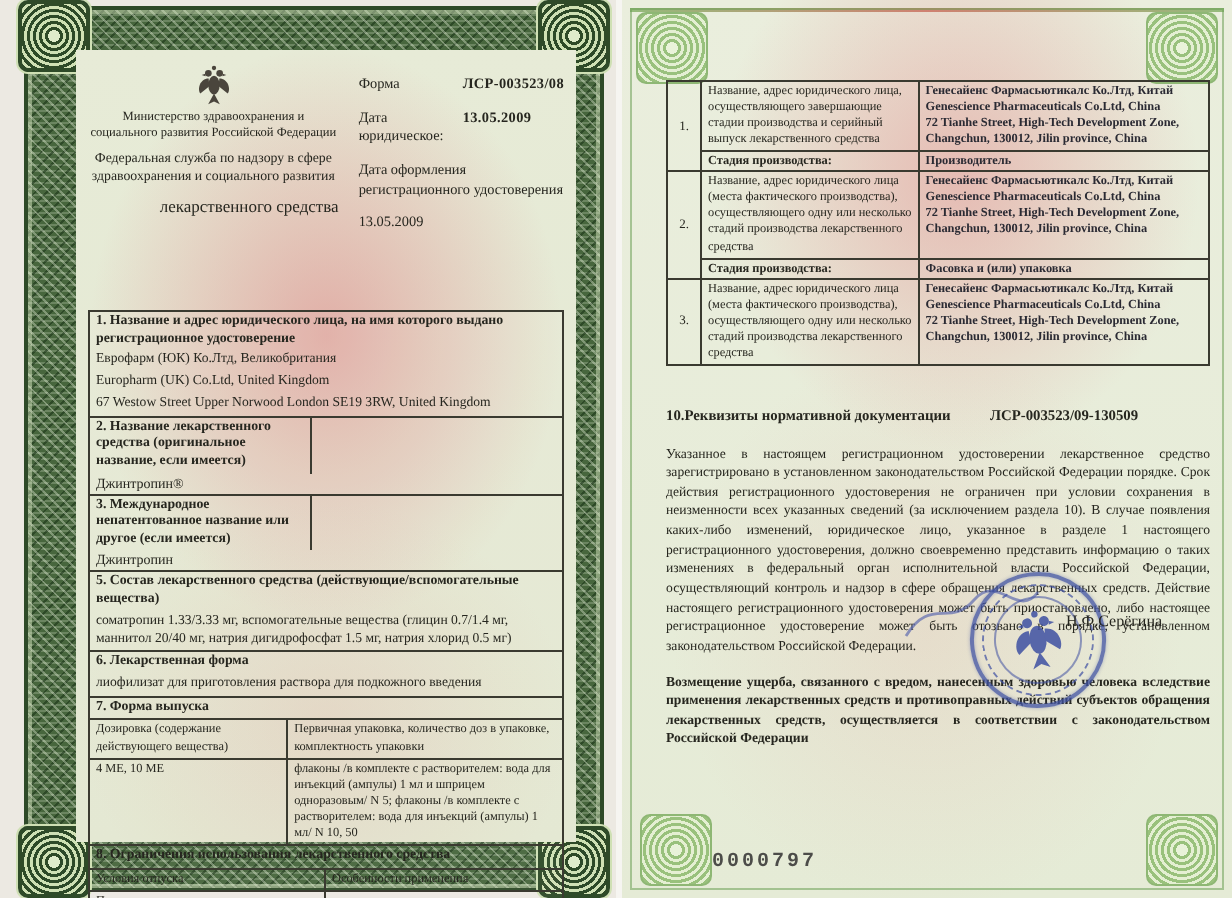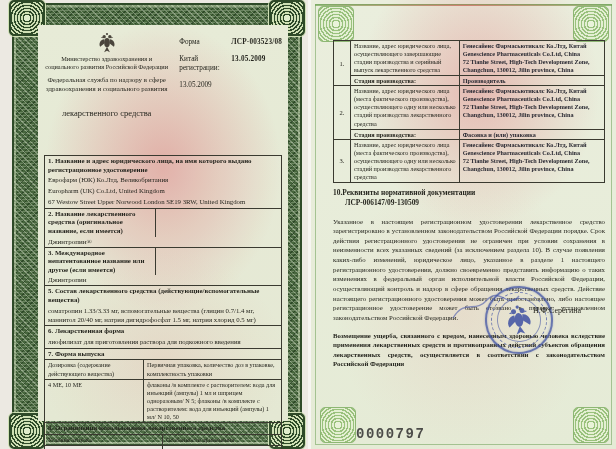--- a/index.html
+++ b/index.html
@@ -28,21 +28,21 @@
       repeating-radial-gradient(circle at 50% 50%, var(--c-frame_green_dark,#2e4a28) 0 1.5px, #cfe0b4 1.5px 3px);
     border:2px solid var(--c-frame_green_dark,#2e4a28);box-shadow:0 0 0 1px #cfe0b4;}
   .ros-tl{left:-3px;top:-3px}.ros-tr{right:-3px;top:-3px}.ros-bl{left:-3px;bottom:-3px}.ros-br{right:-3px;bottom:-3px}
 
   .lheader{display:flex;height:122px;}
   .lh-left{width:132px;text-align:center;}
   .emblem{width:20px;height:22px;margin:2px auto 1px auto;display:block;}
   .ministry{font-size:6.3px;line-height:1.25;}
   .service{font-size:6.9px;line-height:1.3;margin-top:5px;}
   .doc-title{font-size:10.5px;font-weight:bold;letter-spacing:.4px;line-height:1.2;margin-top:7px;color:#38332a;}
-  .doc-sub{font-size:8.5px;margin-top:14px;}
+  .doc-sub{font-size:8.5px;margin-top:4px;text-align:right;}
   .lh-right{flex:1;padding:8px 0 0 10px;font-size:7.2px;line-height:1.35;}
   .lh-row{display:flex;margin-bottom:7px;}
   .lh-row .lbl{width:52px;}
   .lh-row .val{font-weight:bold;letter-spacing:.2px;}
   .issue-lbl{margin-bottom:6px;}
 
   .secs{border:1px solid #3a3a30;border-top:none;margin-top:3px;background:rgba(255,255,255,.04);}
   .sec{border-top:1px solid #3a3a30;}
   .sec-h{font-weight:bold;font-size:6.9px;line-height:1.25;padding:1px 3px;}
   .sec-t{font-size:6.8px;line-height:1.3;padding:1px 3px;}
@@ -77,30 +77,30 @@
   .mrow:last-child{border-bottom:none;}
   .mnum{width:16px;border-right:1px solid #3a3a30;display:flex;align-items:center;justify-content:center;font-size:6.5px;}
   .mbody{flex:1;}
   .mmain{display:flex;}
   .mlabel{width:43%;border-right:1px solid #3a3a30;box-sizing:border-box;padding:1px 3px;font-size:6.2px;line-height:1.3;}
   .mvalue{flex:1;padding:1px 3px;font-size:6.2px;line-height:1.3;font-weight:bold;color:#2a2a33;}
   .mstage{display:flex;border-top:1px solid #3a3a30;}
   .mslabel{width:43%;border-right:1px solid #3a3a30;box-sizing:border-box;padding:1px 3px;font-size:6.2px;font-weight:bold;}
   .msvalue{flex:1;padding:1px 3px;font-size:6.2px;font-weight:bold;color:#2a2a33;}
 
-  .s10row{display:flex;margin-top:5px;flex-direction:column;}
+  .s10row{display:flex;margin-top:20px;}
   .s10t{width:150px;font-weight:bold;font-size:7.4px;line-height:1.3;}
   .s10v{margin-left:12px;font-weight:bold;font-size:7.4px;}
   .para{margin-top:10px;font-size:6.8px;line-height:1.42;text-align:justify;}
   .para.b{font-weight:bold;margin-top:8px;}
 
   .signer-title{position:absolute;left:35px;top:314px;width:115px;font-size:7.6px;font-weight:bold;line-height:1.35;}
   .signer-name{position:absolute;left:222px;top:306px;font-size:8px;font-weight:normal;}
   .serial{position:absolute;left:45px;top:426px;font-family:"Liberation Mono","DejaVu Sans Mono",monospace;
-    font-size:14px;letter-spacing:1.5px;color:var(--c-serial_gray,#4c4c49);font-weight:bold;}
+    font-size:10px;letter-spacing:1.5px;color:var(--c-serial_gray,#4c4c49);font-weight:bold;}
 
   .stamp{position:absolute;left:174px;top:286px;width:64px;height:64px;border-radius:50%;
     border:2.5px solid rgba(63,81,163,.75);box-shadow:0 0 2px rgba(63,81,163,.4), inset 0 0 2px rgba(63,81,163,.4);
     display:flex;align-items:center;justify-content:center;transform:rotate(-8deg);}
   .stamp::before{content:"";position:absolute;inset:4px;border:1px dashed rgba(63,81,163,.7);border-radius:50%;}
   .stamp::after{content:"";position:absolute;inset:10px;border:1px solid rgba(63,81,163,.55);border-radius:50%;}
   .stamp svg{width:30px;height:33px;opacity:.85;}
   .sig-stroke{position:absolute;left:140px;top:292px;width:70px;height:32px;opacity:.65;}
 </style>
 </head>
@@ -134,23 +134,24 @@
             <div class="ministry">Министерство здравоохранения и социального развития Российской Федерации</div>
             <div class="service">Федеральная служба по надзору в сфере здравоохранения и социального развития</div>
             <div class="doc-sub">лекарственного средства</div>
           </div>
           <div class="lh-right">
             <div class="lh-row">
               <span class="lbl">Форма</span>
               <span class="val">ЛСР-003523/08</span>
             </div>
             <div class="lh-row">
-              <span class="lbl">Китай регистрации:</span>
+              <span class="lbl">Дата юридическое:</span>
               <span class="val">13.05.2009</span>
             </div>
+            <div class="issue-lbl">Дата оформления регистрационного удостоверения</div>
             <div class="val">13.05.2009</div>
           </div>
         </div>
 
         <div class="secs">
           <div class="sec">
             <div class="sec-h">1. Название и адрес юридического лица, на имя которого выдано регистрационное удостоверение</div>
             <div class="sec-t">Еврофарм (ЮК) Ко.Лтд, Великобритания</div>
             <div class="sec-t">Europharm (UK) Co.Ltd, United Kingdom</div>
             <div class="sec-t">67 Westow Street Upper Norwood London SE19 3RW, United Kingdom</div>
@@ -262,21 +263,21 @@
                 <div>Changchun, 130012, Jilin province, China</div>
               </div>
             </div>
           </div>
         </div>
 
       </div>
 
       <div class="s10row">
         <div class="s10t">10.Реквизиты нормативной документации</div>
-        <div class="s10v">ЛСР-006147/09-130509</div>
+        <div class="s10v">ЛСР-003523/09-130509</div>
       </div>
 
       <div class="para">Указанное в настоящем регистрационном удостоверении лекарственное средство зарегистрировано в установленном законодательством Российской Федерации порядке. Срок действия регистрационного удостоверения не ограничен при условии сохранения в неизменности всех указанных сведений (за исключением раздела 10). В случае появления каких-либо изменений, юридическое лицо, указанное в разделе 1 настоящего регистрационного удостоверения, должно своевременно представить информацию о таких изменениях в федеральный орган исполнительной власти Российской Федерации, осуществляющий контроль и надзор в сфере обращения лекарственных средств. Действие настоящего регистрационного удостоверения может быть приостановлено, либо настоящее регистрационное удостоверение может быть отозвано в порядке, установленном законодательством Российской Федерации.</div>
       <div class="para b">Возмещение ущерба, связанного с вредом, нанесенным здоровью человека вследствие применения лекарственных средств и противоправных действий субъектов обращения лекарственных средств, осуществляется в соответствии с законодательством Российской Федерации</div>
     </div>
 
 
     <svg class="sig-stroke" viewBox="0 0 70 32">
       <path d="M2 26 C 14 6, 24 22, 36 8 S 58 18, 68 4" fill="none" stroke="#5563ae" stroke-width="1.4"></path>
     </svg>

